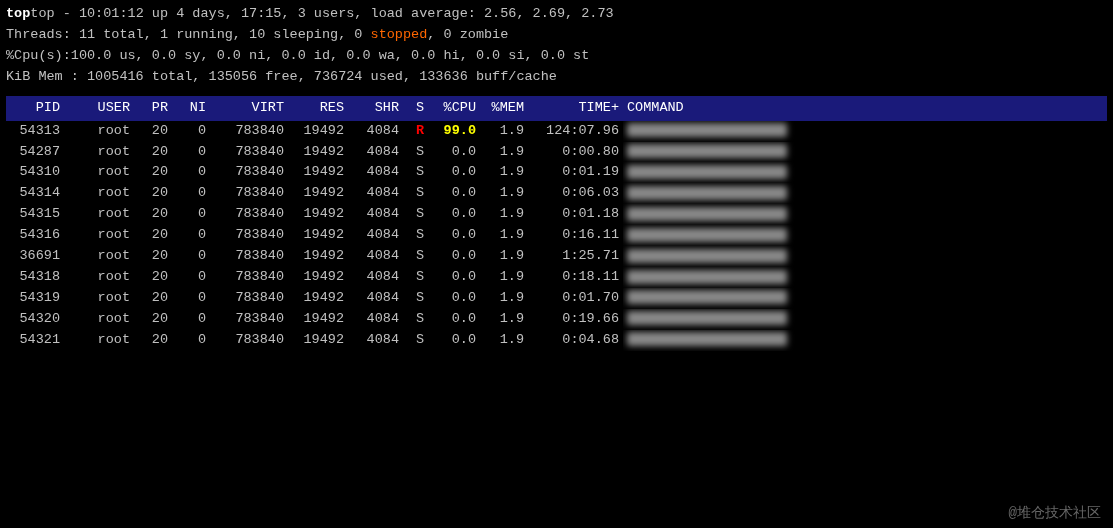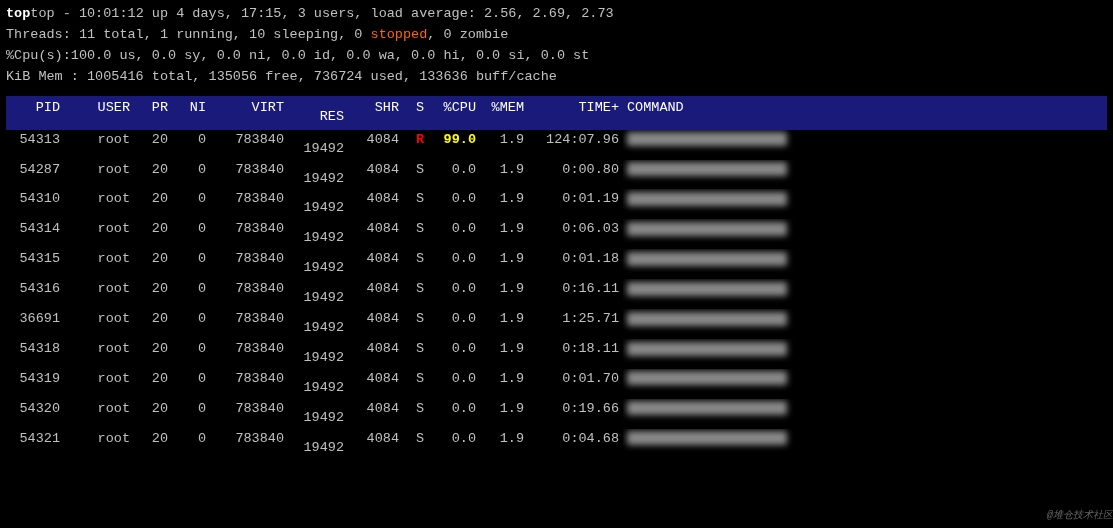--- a/index.html
+++ b/index.html
@@ -48,21 +48,21 @@
       text-align: right;
       padding: 0 4px;
       white-space: nowrap;
       overflow: hidden;
     }
     .col-pid    { width: 58px; }
     .col-user   { width: 70px; text-align: right; }
     .col-pr     { width: 38px; }
     .col-ni     { width: 38px; }
     .col-virt   { width: 78px; }
-    .col-res    { width: 60px; margin-top: 9px; }
+    .col-res    { width: 60px; }
     .col-shr    { width: 55px; }
     .col-s      { width: 25px; }
     .col-cpu    { width: 52px; }
     .col-mem    { width: 48px; }
     .col-time   { width: 95px; }
     .col-cmd    { width: 180px; text-align: left; }
 
     .row-running .col-s { color: #ff0000; font-weight: bold; }
     .row-running .col-cpu { color: #ffff00; font-weight: bold; }
 
@@ -71,24 +71,23 @@
       width: 160px;
       height: 14px;
       background: #888;
       filter: blur(3px);
       border-radius: 2px;
       vertical-align: middle;
     }
     .watermark {
       position: absolute;
       bottom: 6px;
-      right: 0;
+      right: 12px;
       color: #666;
-      font-size: 10px;
-      font-style: italic;
+      font-size: 14px;
     }
     .terminal-wrapper {
       position: relative;
       width: 1113px;
       height: 528px;
     }
   </style>
 </head>
 <body>
 

